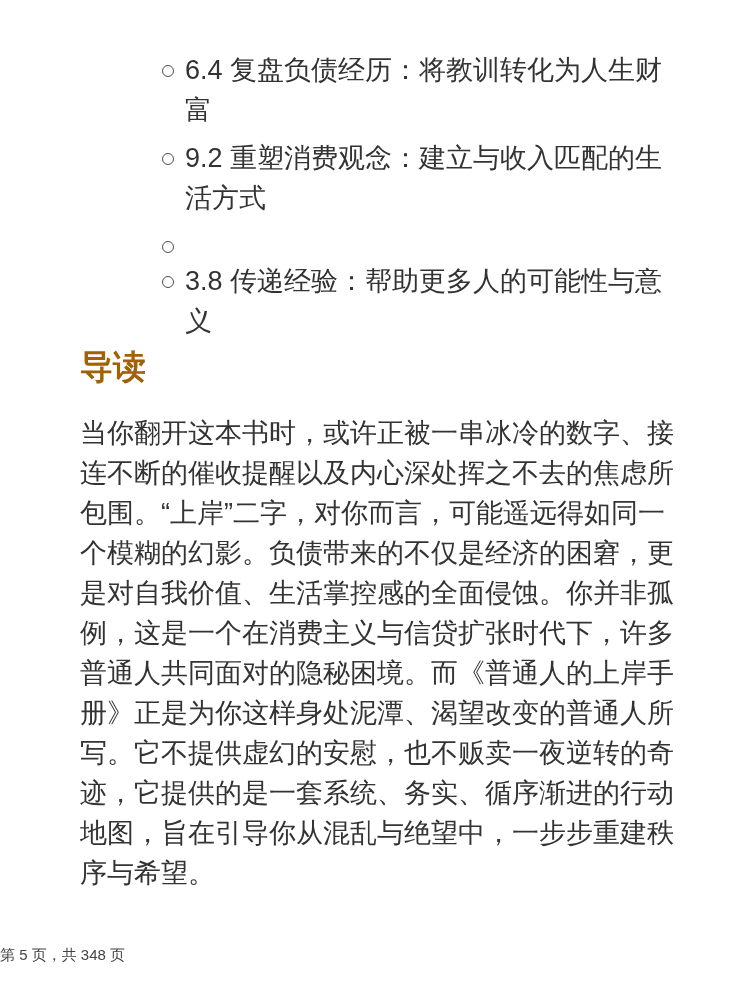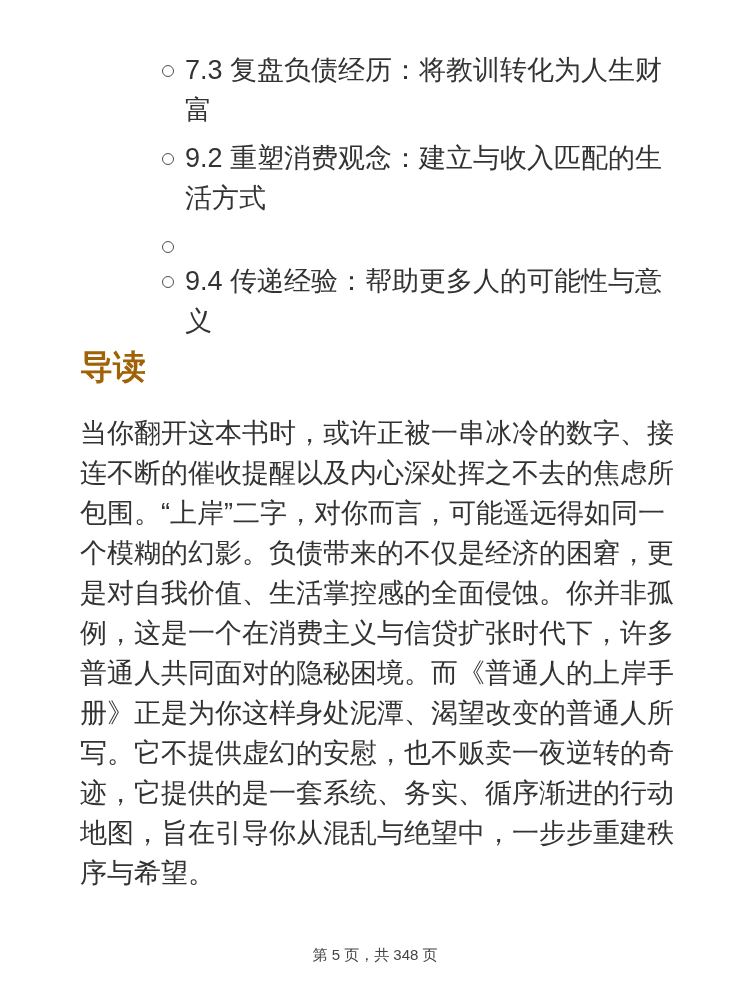--- a/index.html
+++ b/index.html
@@ -62,46 +62,46 @@
     font-size: 27px;
     line-height: 40px;
     color: #333333;
   }
   
   .page-footer {
     position: absolute;
     left: 0;
     top: 945px;
     width: 750px;
-    text-align: center;
+    text-align: left;
     font-size: 15px;
     line-height: 20px;
     color: #444444;
   }
 </style>
 </head>
 <body>
 
 <div class="page">
 
   <ul class="toc">
     <li class="toc-item">
       <span class="bullet-circle"></span>
-      <span class="toc-text">7.3 复盘负债经历：将教训转化为人生财富</span>
+      <span class="toc-text">6.4 复盘负债经历：将教训转化为人生财富</span>
     </li>
     <li class="toc-item">
       <span class="bullet-circle"></span>
       <span class="toc-text">9.2 重塑消费观念：建立与收入匹配的生活方式</span>
     </li>
     <li class="toc-item">
       <span class="bullet-circle"></span>
     </li>
     <li class="toc-item">
       <span class="bullet-circle"></span>
-      <span class="toc-text">9.4 传递经验：帮助更多人的可能性与意义</span>
+      <span class="toc-text">3.8 传递经验：帮助更多人的可能性与意义</span>
     </li>
   </ul>
 
   <h2 class="section-heading">导读</h2>
 
   <p class="intro-paragraph">当你翻开这本书时，或许正被一串冰冷的数字、接连不断的催收提醒以及内心深处挥之不去的焦虑所包围。“上岸”二字，对你而言，可能遥远得如同一个模糊的幻影。负债带来的不仅是经济的困窘，更是对自我价值、生活掌控感的全面侵蚀。你并非孤例，这是一个在消费主义与信贷扩张时代下，许多普通人共同面对的隐秘困境。而《普通人的上岸手册》正是为你这样身处泥潭、渴望改变的普通人所写。它不提供虚幻的安慰，也不贩卖一夜逆转的奇迹，它提供的是一套系统、务实、循序渐进的行动地图，旨在引导你从混乱与绝望中，一步步重建秩序与希望。</p>
 
   <div class="page-footer">
     <span>第 5 页，共 348 页</span>
   </div>

